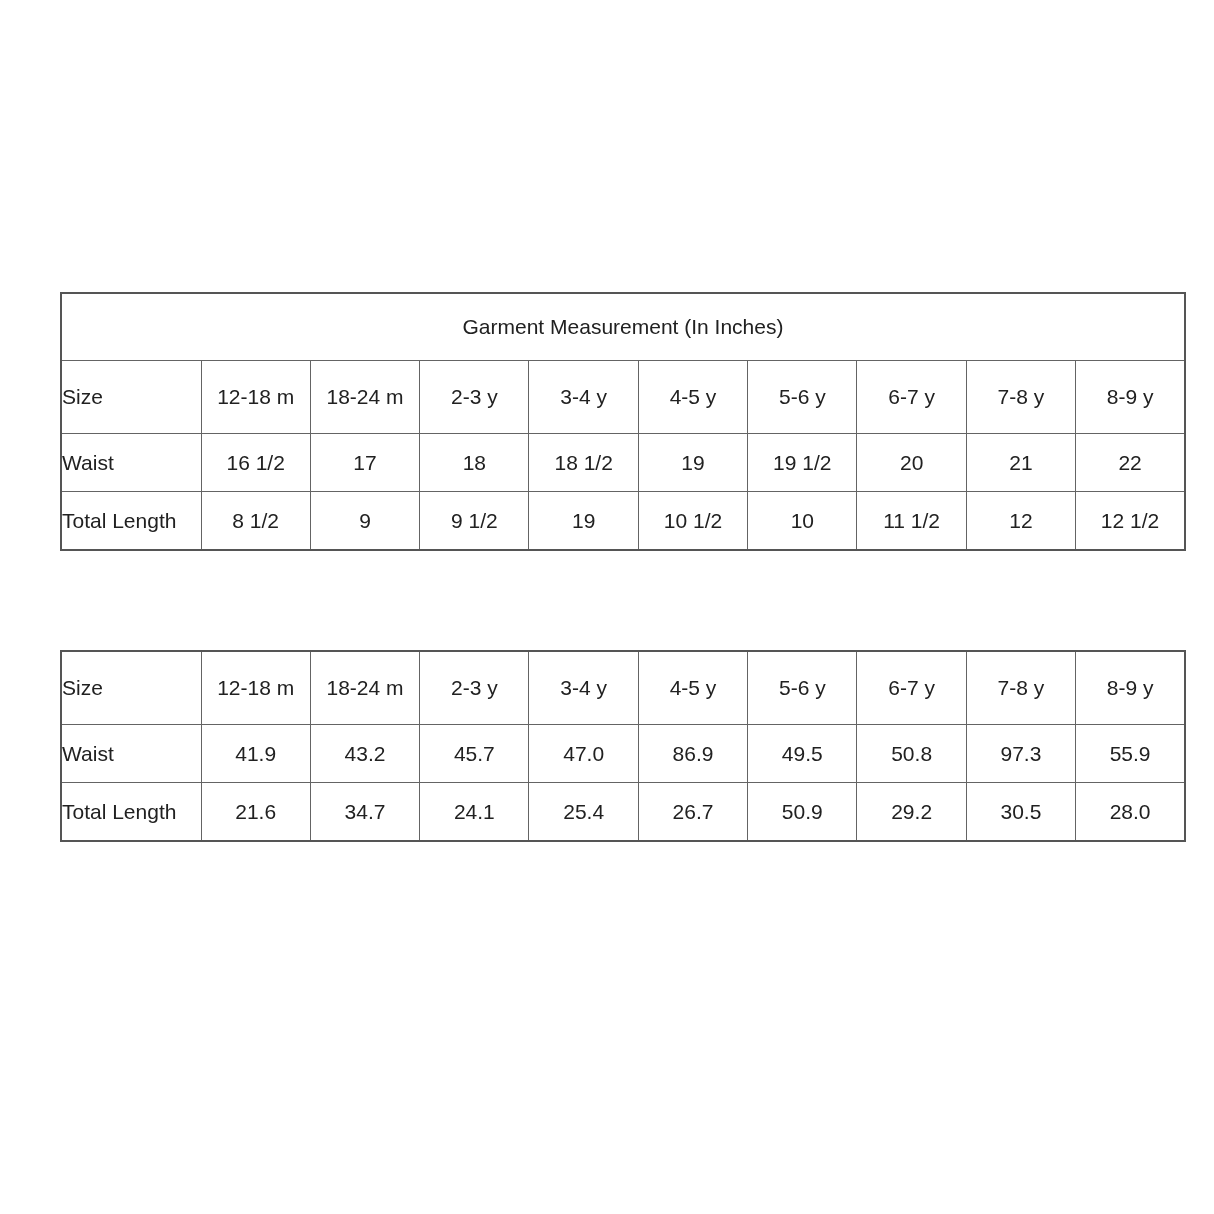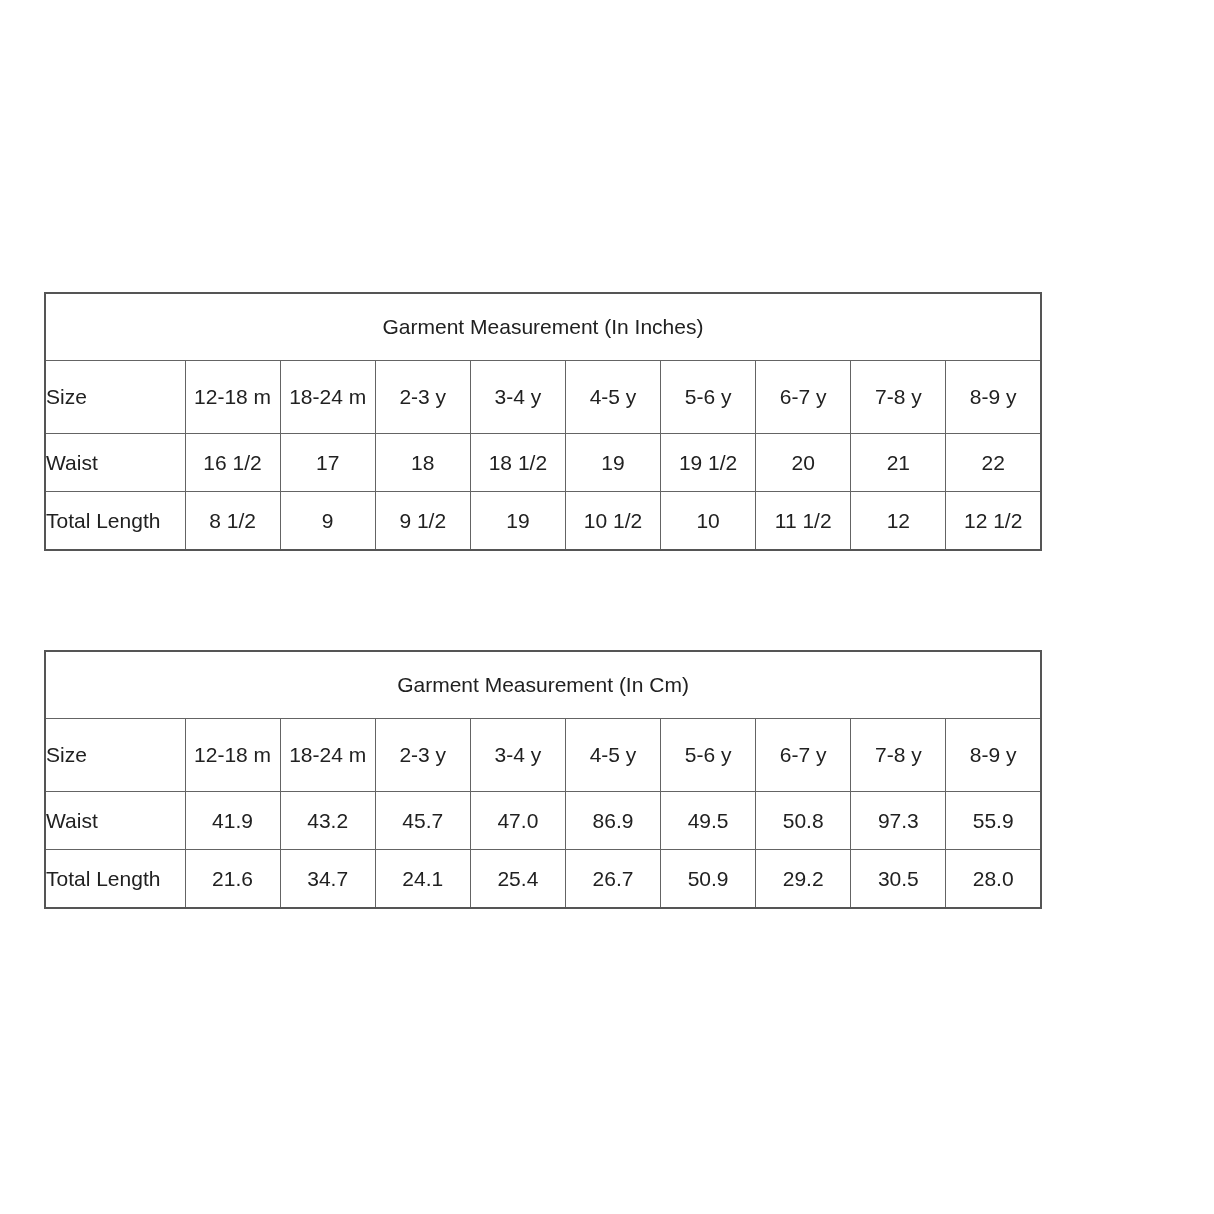--- a/index.html
+++ b/index.html
@@ -11,22 +11,22 @@
     position: relative;
     width: 1214px;
     height: 1214px;
     background: #ffffff;
     font-family: "Liberation Sans", sans-serif;
     color: #212121;
     overflow: hidden;
   }
   table.size-table {
     position: absolute;
-    left: 44px;
-    width: 998px;
+    left: 60px;
+    width: 1126px;
     border-collapse: collapse;
     table-layout: fixed;
     border: 2px solid #555555;
     font-size: 21px;
     color: #212121;
   }
   table.table-inches { top: 292px; }
   table.table-cm     { top: 650px; }
   .size-table td {
     border: 1.5px solid #646464;
@@ -114,23 +114,20 @@
         <col>
         <col>
         <col>
         <col>
         <col>
         <col>
         <col>
         <col>
     </colgroup>
     <tbody>
-        <tr class="title-row">
-          <td colspan="10">Garment Measurement (In Cm)</td>
-        </tr>
         <tr class="header-row">
           <td class="label-cell">Size</td>
           <td>12-18 m</td>
           <td>18-24 m</td>
           <td>2-3 y</td>
           <td>3-4 y</td>
           <td>4-5 y</td>
           <td>5-6 y</td>
           <td>6-7 y</td>
           <td>7-8 y</td>

